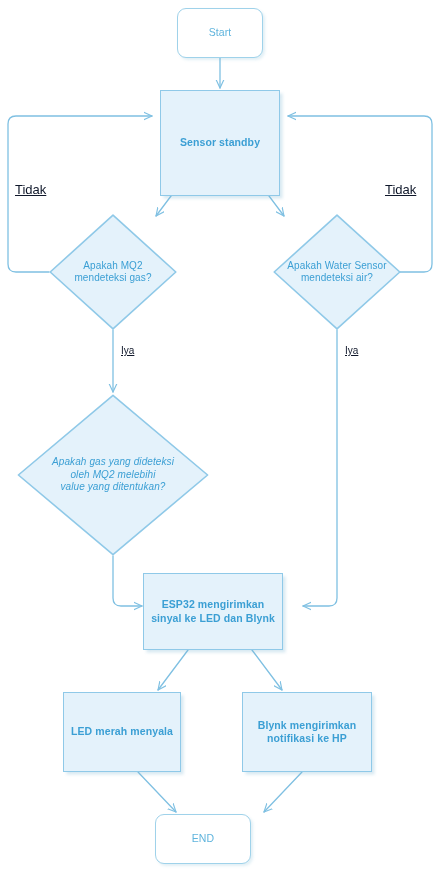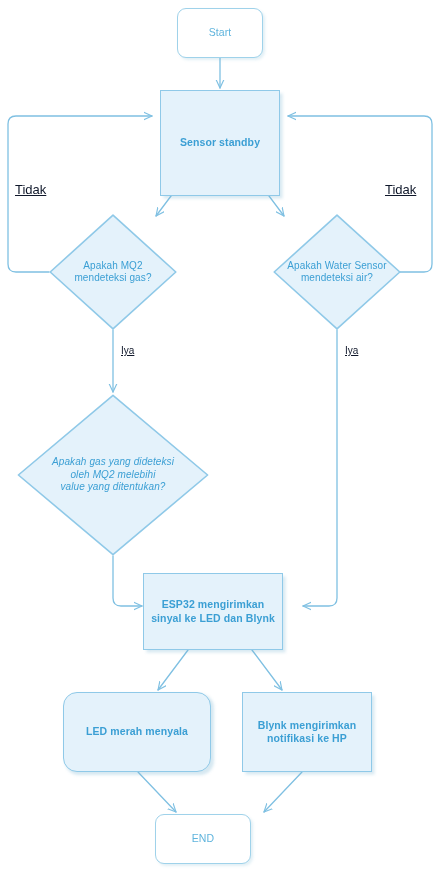--- a/index.html
+++ b/index.html
@@ -165,21 +165,21 @@
     <span class="label">Apakah gas yang dideteksi
 oleh MQ2 melebihi
 value yang ditentukan?</span>
   </div>
 
   <div class="node process" style="left:143px; top:573px; width:140px; height:77px;">
     <span class="label">ESP32 mengirimkan
 sinyal ke LED dan Blynk</span>
   </div>
 
-  <div class="node process" style="left:63px; top:692px; width:148px; height:80px;border-radius:14px;">
+  <div class="node process" style="left:63px; top:692px; width:118px; height:80px;">
     <span class="label">LED merah menyala</span>
   </div>
 
   <div class="node terminator" style="left:155px; top:814px; width:96px; height:50px;">
     <span class="label">END</span>
   </div>
 
   <div class="node process" style="left:242px; top:692px; width:130px; height:80px;">
     <span class="label">Blynk mengirimkan
 notifikasi ke HP</span>

